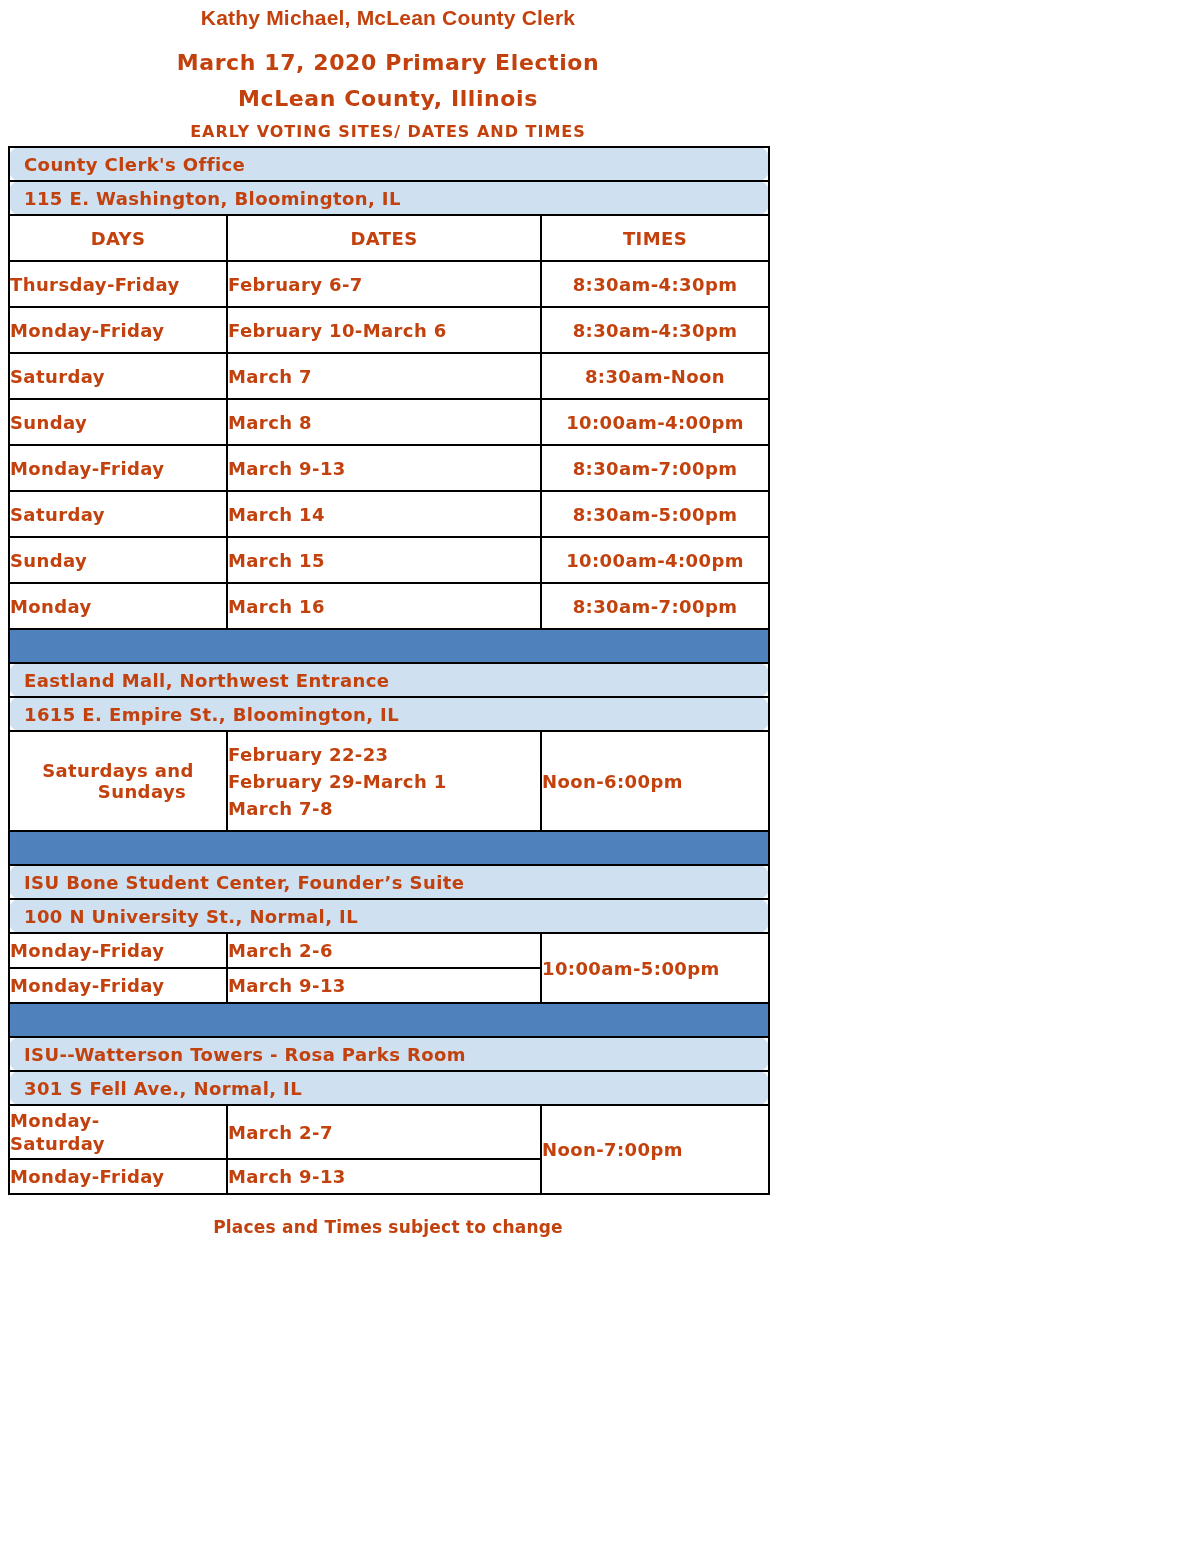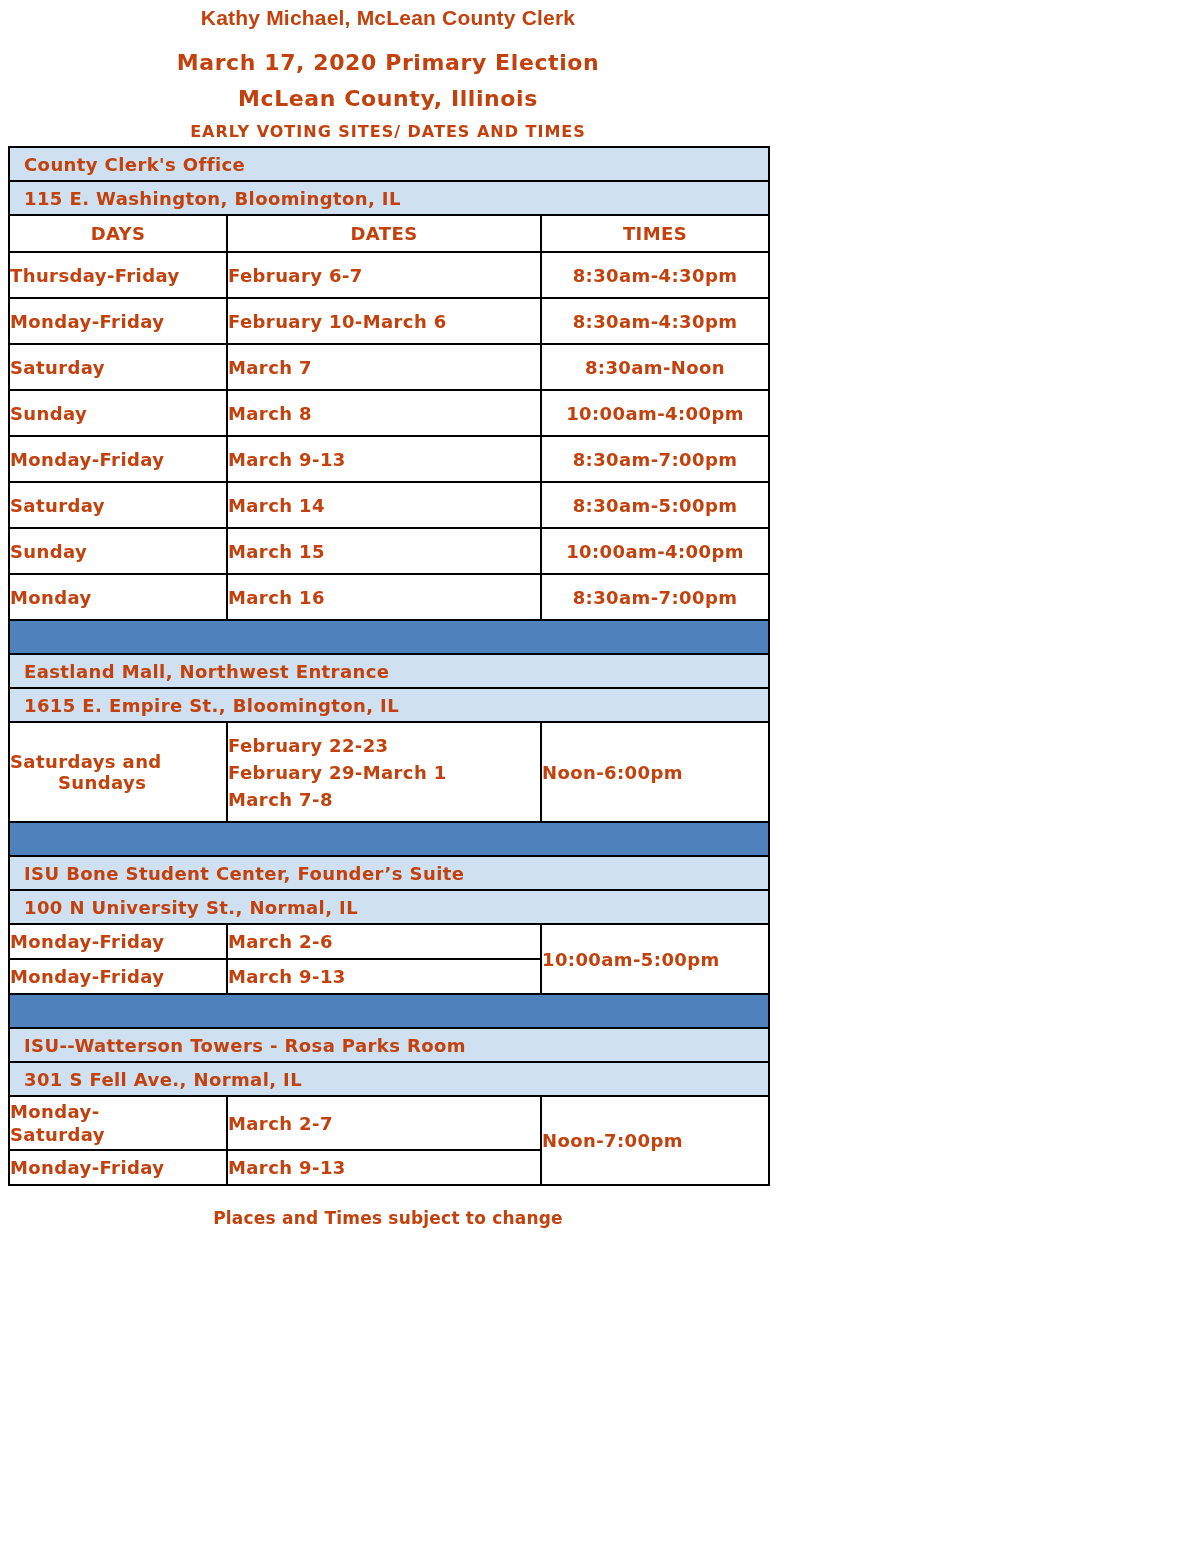--- a/index.html
+++ b/index.html
@@ -52,38 +52,39 @@
   }
   col.c-days  { width: 218px; }
   col.c-dates { width: 314px; }
   col.c-times { width: 228px; }
 
   tr.r-sec td {
     background: var(--section-header-bg, #cfe0f1);
     height: 34px;
     padding-left: 14px;
     text-align: left;
+    border-radius: 11px;
   }
   tr.r-colhead td {
-    height: 37px;
+    height: 46px;
     text-align: center;
     background: #ffffff;
   }
   tr.r-data td { height: 46px; background: #ffffff; }
   tr.r-data-sm td { height: 35px; background: #ffffff; }
   td.days  { padding-left: 15px; text-align: left; margin-top: 18px; }
   td.dates { padding-left: 15px; text-align: left; }
   td.times { text-align: center; margin-left: 36px; }
   td.times-merged { text-align: left; padding-left: 16px; }
   tr.r-divider td {
     background: var(--divider-bg, #4f81bd);
     height: 34px;
   }
   tr.r-multiline td { height: 100px; }
-  td.days-center { padding-left: 0; }
+  td.days-center { text-align: center; padding-left: 0; }
   td.days-center .line2 { display: block; padding-left: 48px; }
   .dates-lines div { line-height: 1.5; }
   tr.r-tall td { height: 54px; }
   td.days-wrap { padding-left: 15px; text-align: left; line-height: 1.3; border-radius: 12px; }
   .footer-note {
     width: 760px;
     text-align: center;
     font-size: 17px;
     font-weight: bold;
     margin-top: 22px;

